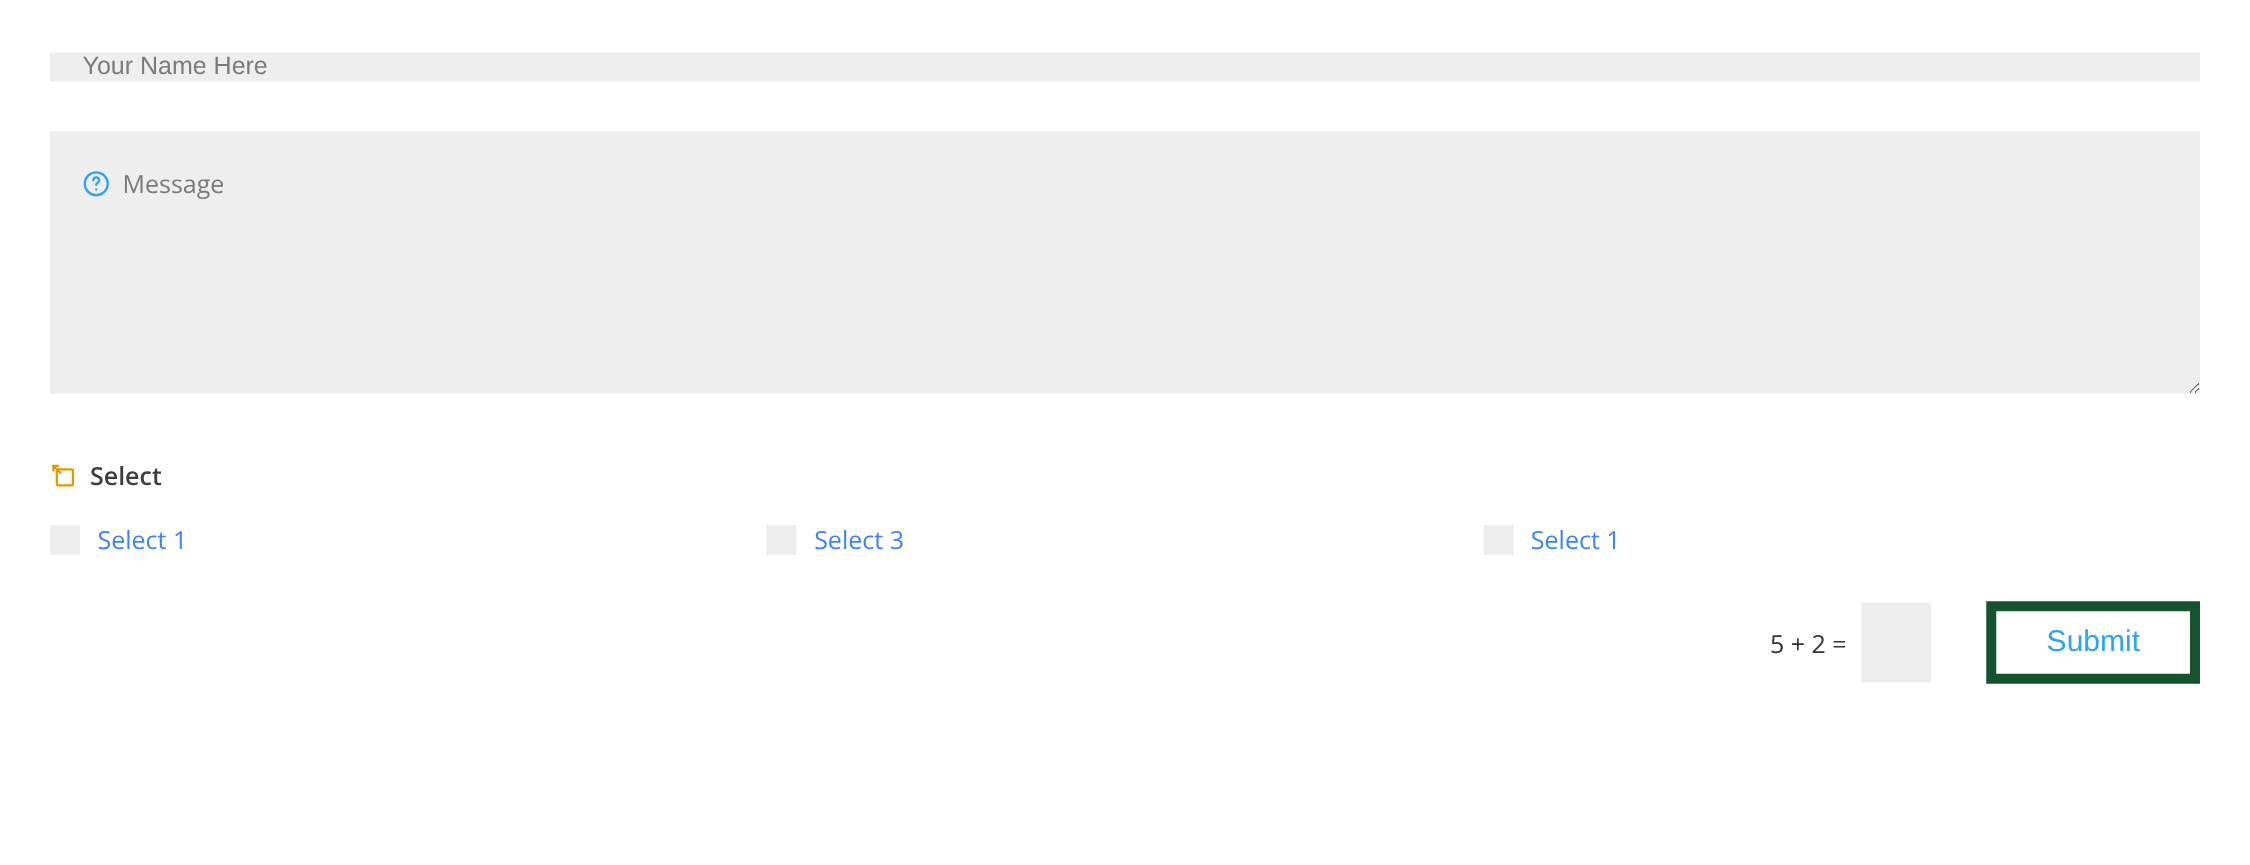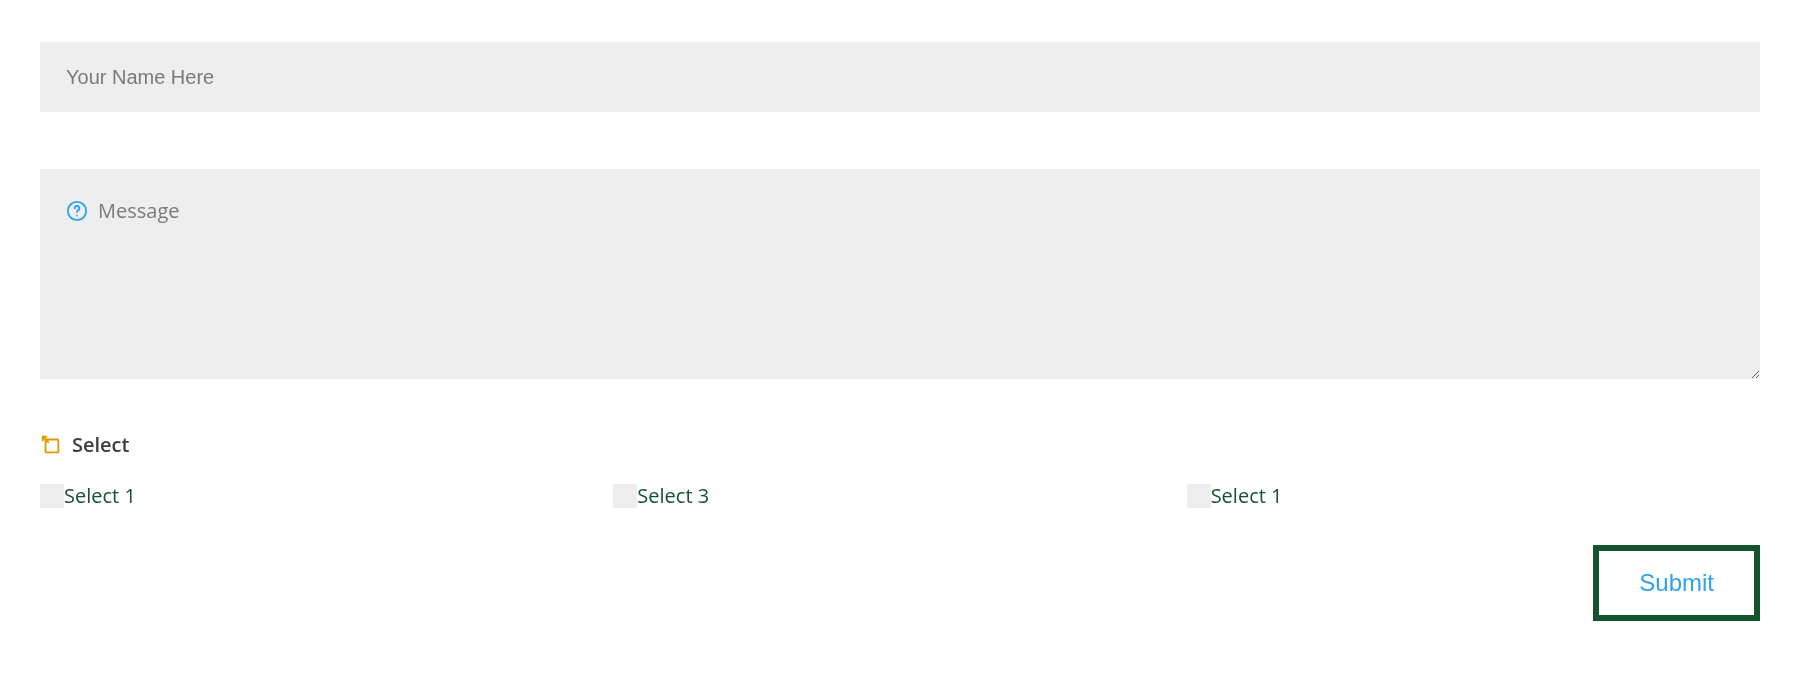--- a/index.html
+++ b/index.html
@@ -12,36 +12,37 @@
   }
   .wrap {
     width: 1800px;
     padding: 42px 40px 42px 40px;
   }
 
   
   .row-two {
     display: flex;
     gap: 40px;
+    flex-direction: column;
   }
   .text-input {
     flex: 1;
     background: #eeeeee;
     border: none;
     height: 70px;
     padding: 0 26px;
     font-size: 20px;
     color: #333;
   }
   .text-input::placeholder { color: #7a7a7a; }
 
   
   .msg-wrap {
     position: relative;
-    margin-top: 57px;
+    margin-top: 40px;
   }
   .msg-area {
     width: 100%;
     height: 210px;
     background: #eeeeee;
     border: none;
     resize: both;
     padding: 30px 26px 26px 96px;
     font-size: 20px;
     font-family: inherit;
@@ -79,23 +80,24 @@
   }
   .select-head .icon { width: 22px; height: 22px; }
   .select-row {
     margin-top: 24px;
     display: flex;
   }
   .cb {
     flex: 1;
     display: flex;
     align-items: center;
+    gap: 14px;
     cursor: pointer;
     font-size: 20px;
-    color: #14532d;
+    color: #3b82f6;
   }
   .cb .box {
     width: 24px; height: 24px;
     background: #eeeeee;
   }
 
   
   .footer {
     margin-top: 36px;
     display: flex;
@@ -113,24 +115,24 @@
     color: #333;
   }
   .captcha input {
     width: 56px; height: 64px;
     background: #eeeeee;
     border: none;
     text-align: center;
     font-size: 20px;
   }
   .submit {
-    height: 76px;
+    height: 66px;
     padding: 0 40px;
     background: #ffffff;
-    border: 6px solid #14532d;
+    border: 8px solid #14532d;
     color: #2ea3f2;
     font-size: 24px;
     cursor: pointer;
   }
 </style>
 </head>
 <body>
 
 <div class="wrap">
 
@@ -174,16 +176,20 @@
         <span>Select 3</span>
       </label>
       <label class="cb">
         <span class="box"></span>
         <span>Select 1</span>
       </label>
     </div>
   </div>
 
   <div class="footer">
+    <div class="captcha">
+      <span class="q">5 + 2 =</span>
+      <input type="text" style="">
+    </div>
     <button class="submit" type="button">Submit</button>
   </div>
 
 </div>
 
 </body></html>

